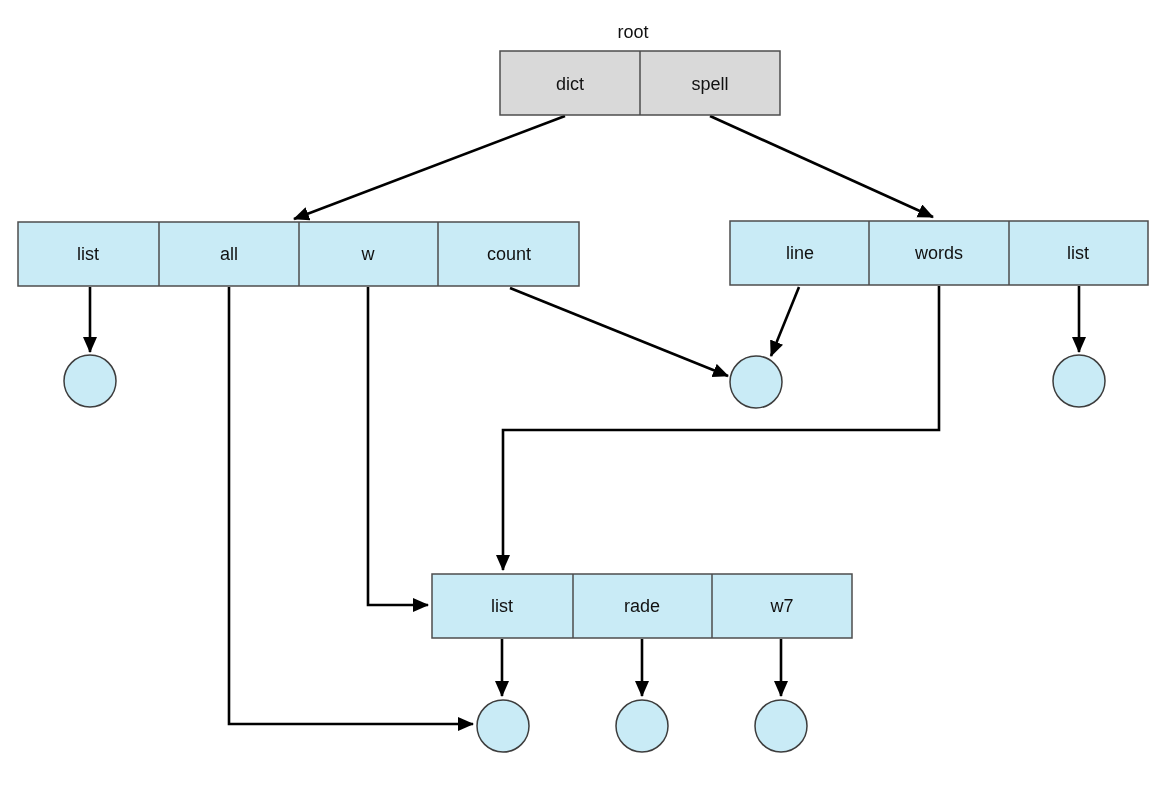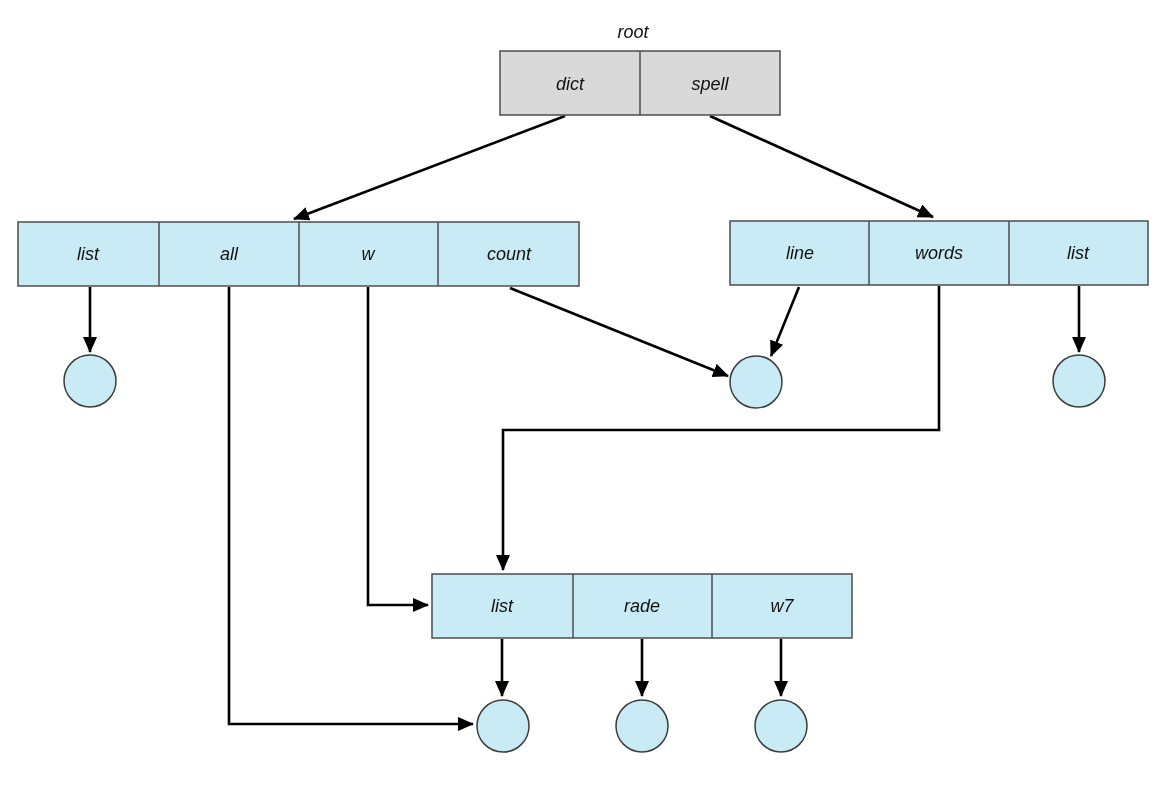--- a/index.html
+++ b/index.html
@@ -6,21 +6,20 @@
     margin: 0;
     padding: 0;
     background: #ffffff;
     font-family: "Liberation Sans", sans-serif;
   }
   .canvas-wrap {
     width: 1055px;
     height: 788px;
     position: relative;
     background: #ffffff;
-    font-style: italic;
   }
   svg { display: block; }
   .node-rect {
     stroke: #4d4d4d;
     stroke-width: 1.5;
   }
   .cell-divider {
     stroke: #4d4d4d;
     stroke-width: 1.5;
   }

